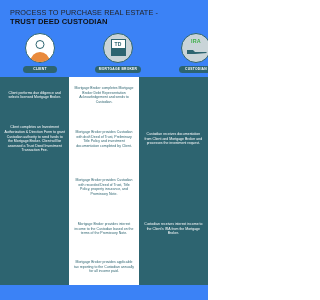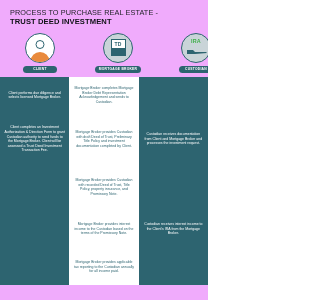--- a/index.html
+++ b/index.html
@@ -2,21 +2,21 @@
 <html><head>
 <meta charset="utf-8">
 <style>
   * { box-sizing: border-box; margin: 0; padding: 0; }
   html, body {
     width: 208px; height: 300px;
     background: #ffffff;
     font-family: "Liberation Sans", sans-serif;
     overflow: hidden;
   }
-  .page { position: relative; width: 236px; height: 300px; background: #f0abfc; }
+  .page { position: relative; width: 236px; height: 300px; background: #3b82f6; }
 
   
   .title-block { padding: 8px 10px 3px 10px; }
   .title-line1 {
     font-size: 7.3px; letter-spacing: 0.1px;
     color: #23252a; font-weight: 400; line-height: 9px;
   }
   .title-line2 {
     font-size: 7.6px; letter-spacing: 0.1px;
     color: #101216; font-weight: 700; line-height: 9.5px;
@@ -79,21 +79,21 @@
   .cell.empty { background: #2d6470; }
   .cell p { width: 100%; }
 </style>
 </head>
 <body>
 
 <div class="page">
 
   <div class="title-block">
     <div class="title-line1">PROCESS TO PURCHASE REAL ESTATE -</div>
-    <div class="title-line2">TRUST DEED INVESTMENT</div>
+    <div class="title-line2">TRUST DEED CUSTODIAN</div>
   </div>
 
   <div class="actors">
 
     <div class="actor">
       <div class="actor-circle">
         <span class="person-head"></span>
         <span class="person-body"></span>
       </div>
       <div class="actor-pill">CLIENT</div>

